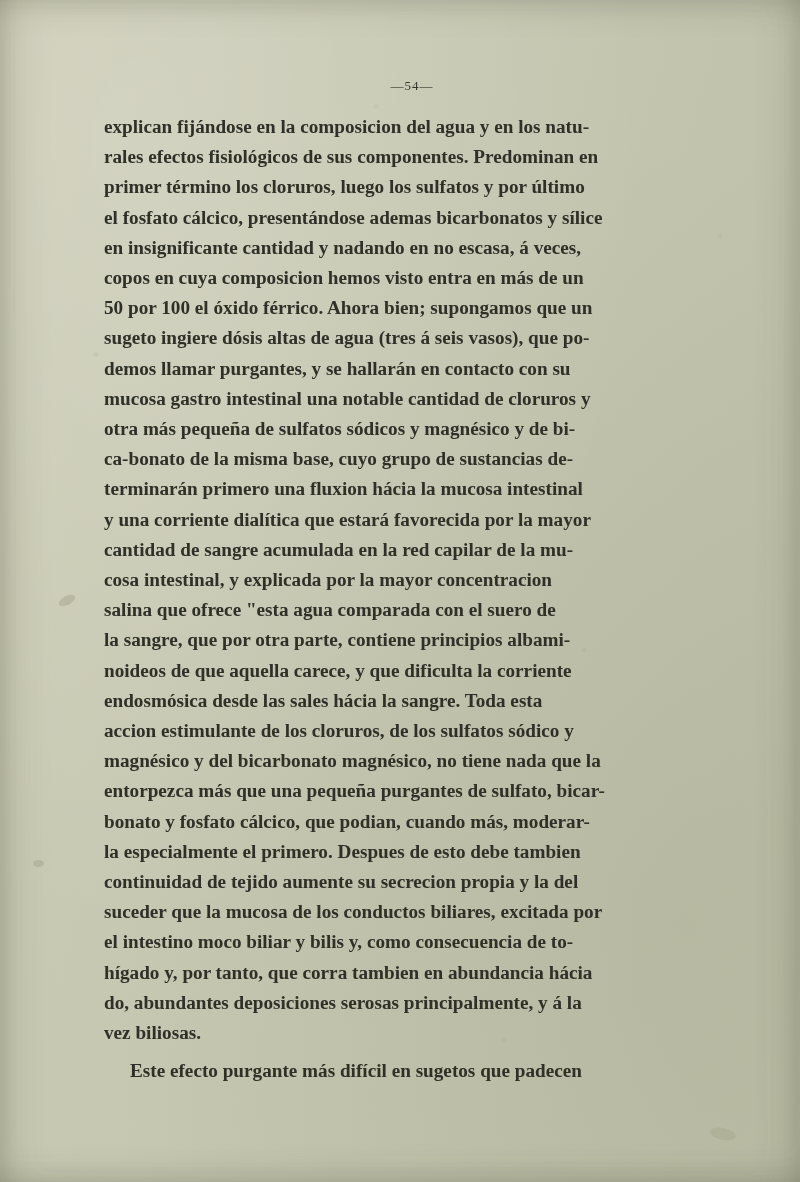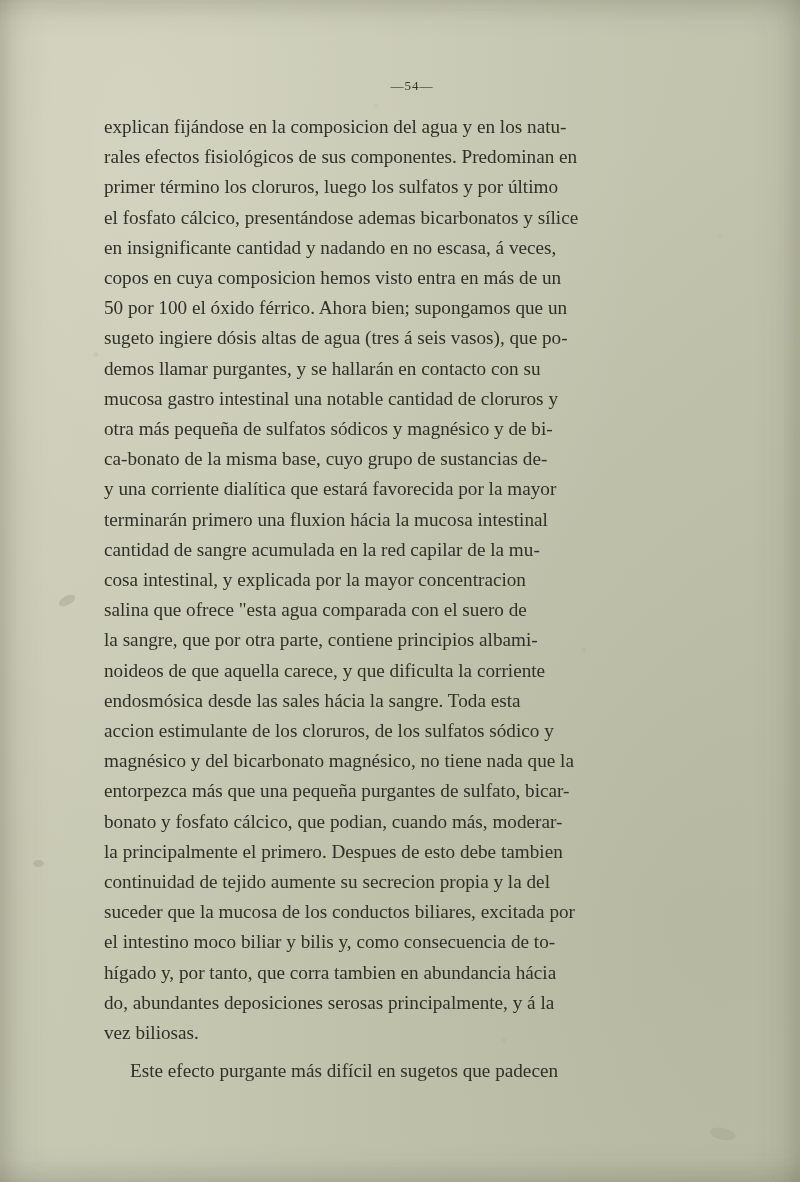--- a/index.html
+++ b/index.html
@@ -62,20 +62,21 @@
     top: 112px;
     left: 104px;
     width: 600px;
     color: #2f3028;
     font-size: 19.2px;
     line-height: 30.2px;
     text-align: justify;
   }
   .body-text p {
     margin: 0;
+    font-weight: bold;
   }
   .body-text p.indent {
     text-indent: 26px;
     margin-top: 8px;
   }
   .line {
     display: block;
     white-space: nowrap;
   }
   .smudge1 {
@@ -129,33 +130,33 @@
       <span class="line">primer término los cloruros, luego los sulfatos y por último</span>
       <span class="line">el fosfato cálcico, presentándose ademas bicarbonatos y sílice</span>
       <span class="line">en insignificante cantidad y nadando en no escasa,  á veces,</span>
       <span class="line">copos en cuya composicion hemos visto entra en más de  un</span>
       <span class="line">50 por 100 el óxido férrico. Ahora bien; supongamos que un</span>
       <span class="line">sugeto ingiere dósis altas de agua (tres á seis vasos), que po-</span>
       <span class="line">demos llamar purgantes, y se hallarán  en contacto con  su</span>
       <span class="line">mucosa gastro intestinal una notable cantidad de cloruros y</span>
       <span class="line">otra más pequeña de sulfatos sódicos y  magnésico y  de bi-</span>
       <span class="line">ca-bonato de la misma base, cuyo grupo de  sustancias de-</span>
+      <span class="line">terminarán primero una fluxion hácia la  mucosa  intestinal</span>
       <span class="line">y una corriente dialítica que estará favorecida por la mayor</span>
-      <span class="line">terminarán primero una fluxion hácia la  mucosa  intestinal</span>
       <span class="line">cantidad de sangre acumulada en la red capilar de  la mu-</span>
       <span class="line">cosa intestinal,  y explicada  por la  mayor  concentracion</span>
       <span class="line">salina que ofrece "esta  agua  comparada  con  el  suero  de</span>
       <span class="line">la sangre, que por  otra  parte,  contiene  principios albami-</span>
       <span class="line">noideos de  que  aquella carece, y que dificulta  la corriente</span>
       <span class="line">endosmósica desde  las  sales  hácia  la  sangre.  Toda  esta</span>
       <span class="line">accion estimulante de los cloruros, de los  sulfatos sódico  y</span>
       <span class="line">magnésico y del bicarbonato magnésico, no tiene nada que la</span>
       <span class="line">entorpezca más que una pequeña purgantes de sulfato, bicar-</span>
       <span class="line">bonato y fosfato cálcico, que podian, cuando más, moderar-</span>
-      <span class="line">la principalmente el primero. Despues de esto  debe  tambien</span>
+      <span class="line">la especialmente el primero. Despues de esto  debe  tambien</span>
       <span class="line">continuidad de tejido aumente su secrecion propia y  la del</span>
       <span class="line">suceder que la mucosa de los conductos biliares, excitada por</span>
       <span class="line">el intestino moco biliar y bilis y, como consecuencia de to-</span>
       <span class="line">hígado y, por tanto, que corra tambien en abundancia hácia</span>
       <span class="line">do, abundantes deposiciones serosas principalmente,  y á  la</span>
       <span class="line">vez biliosas.</span>
     </p>
     <p class="indent">
       <span class="line">Este efecto purgante más difícil en sugetos  que  padecen</span>
     </p>

